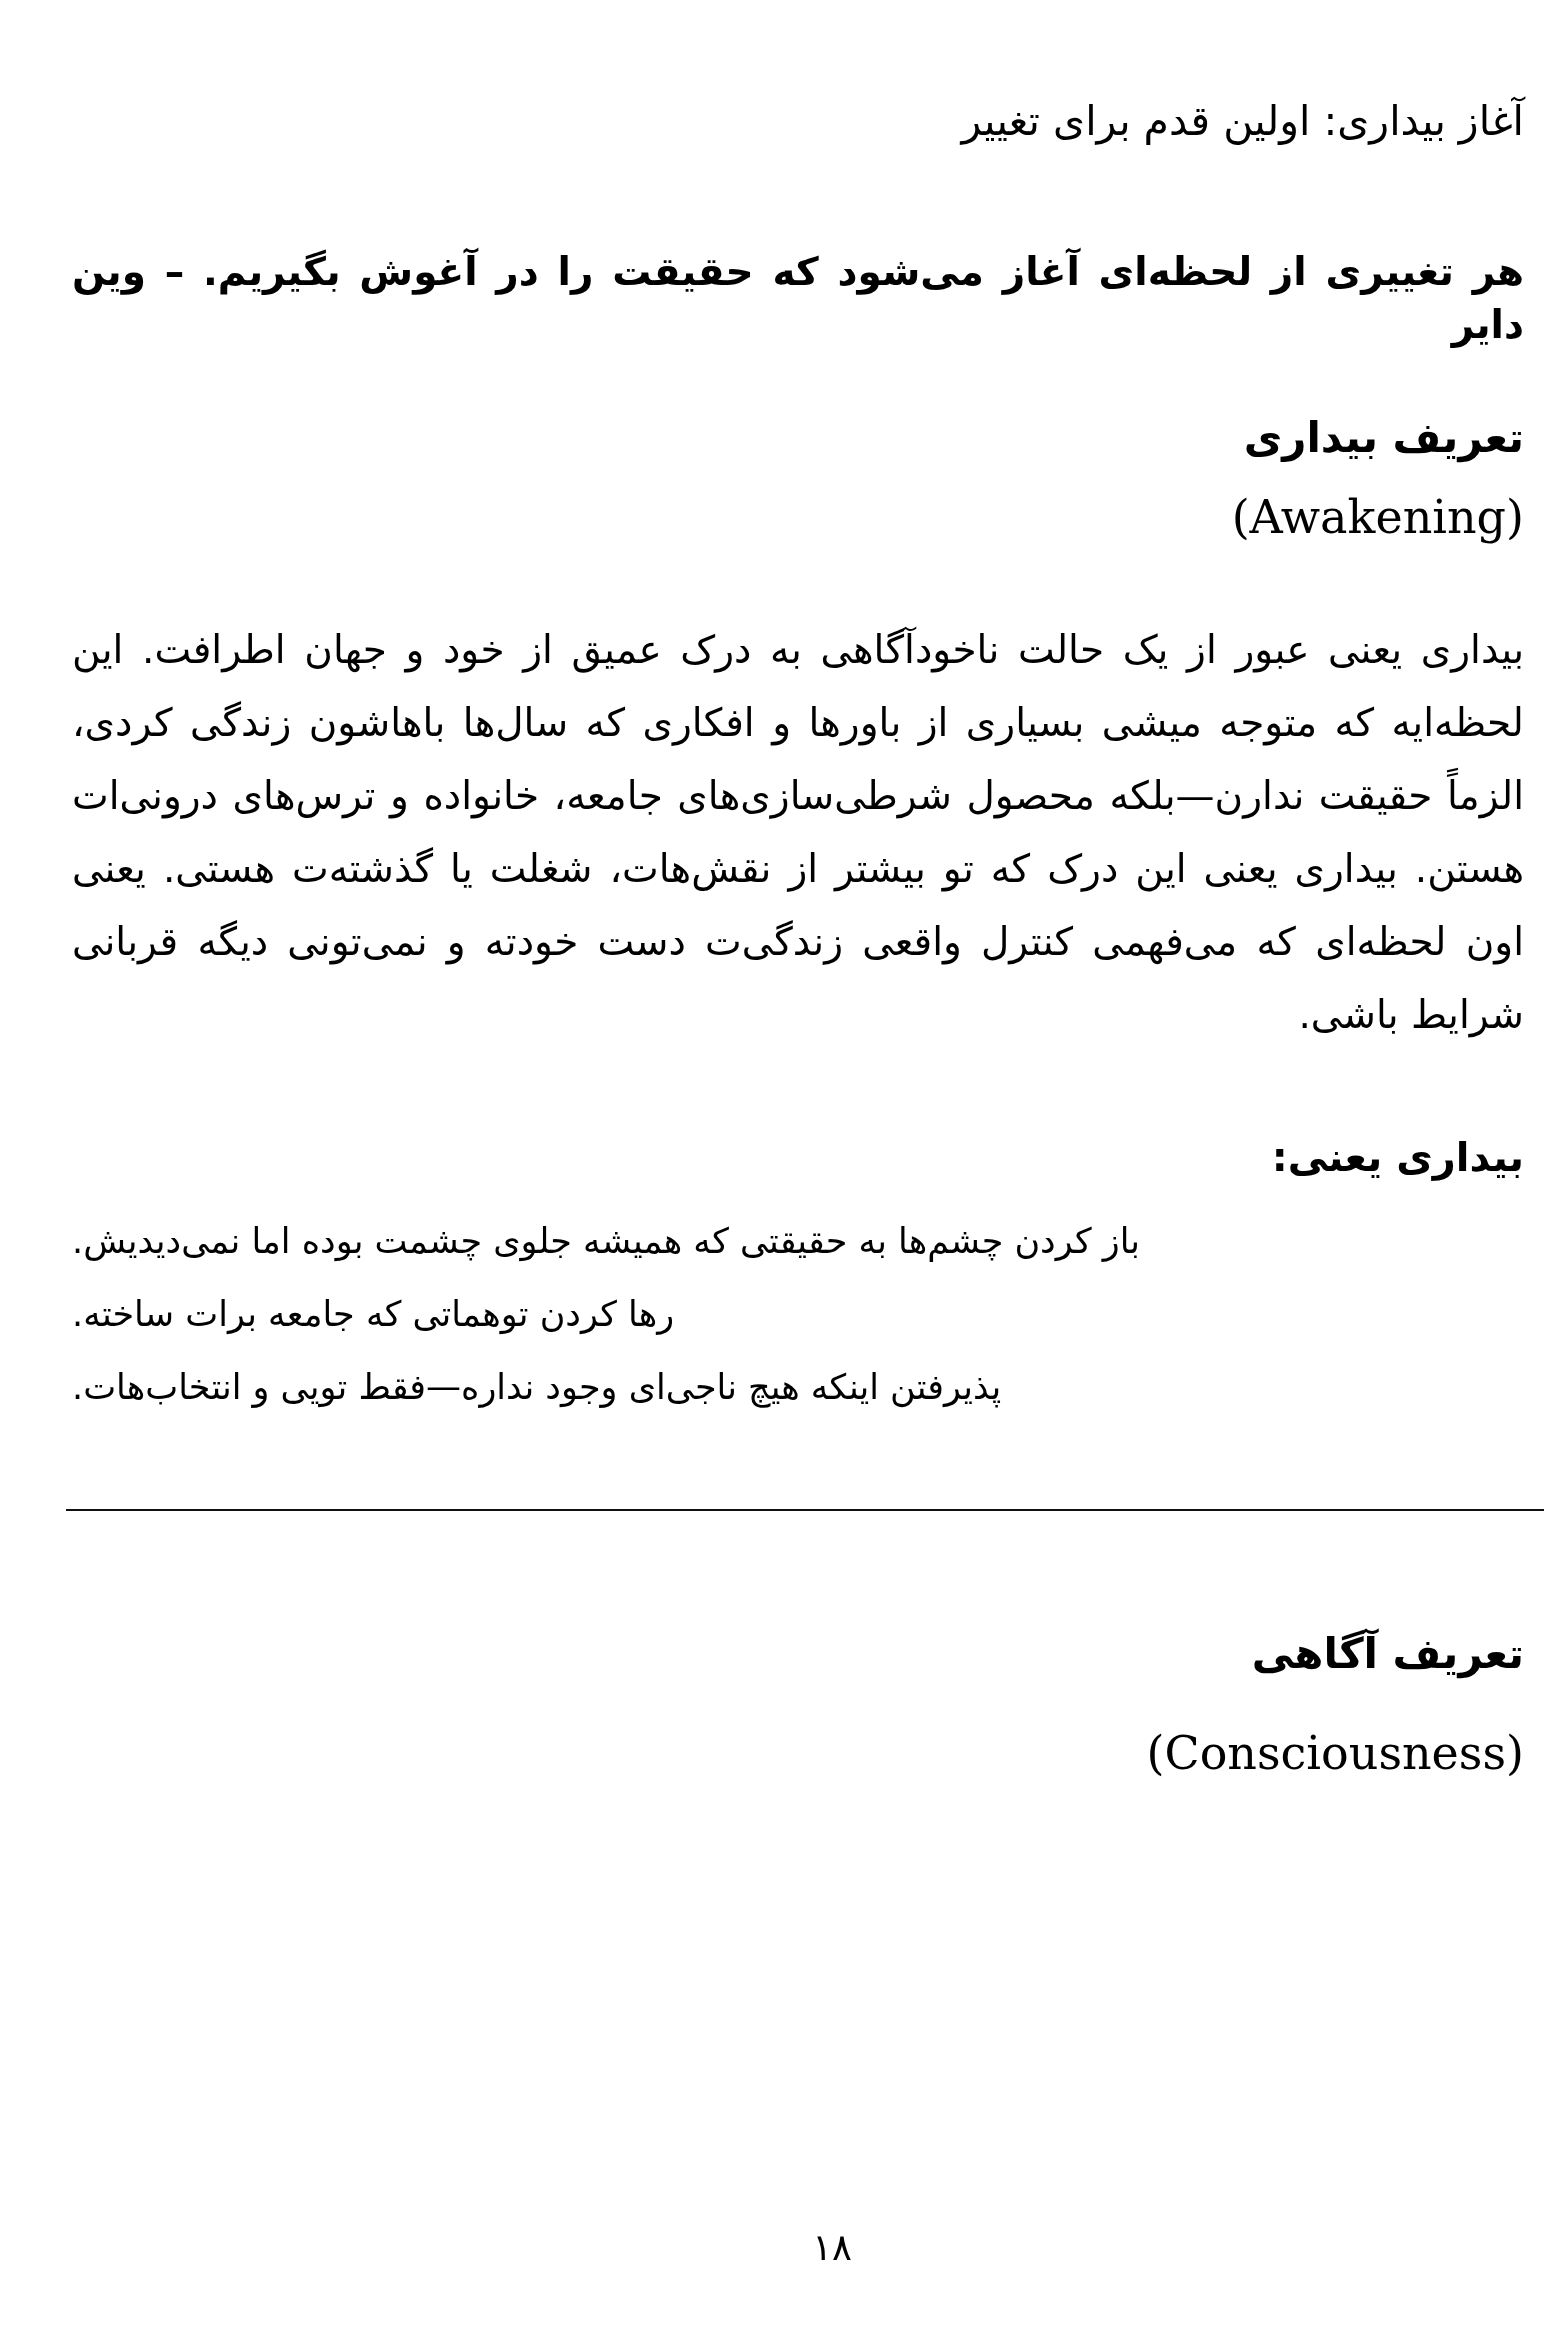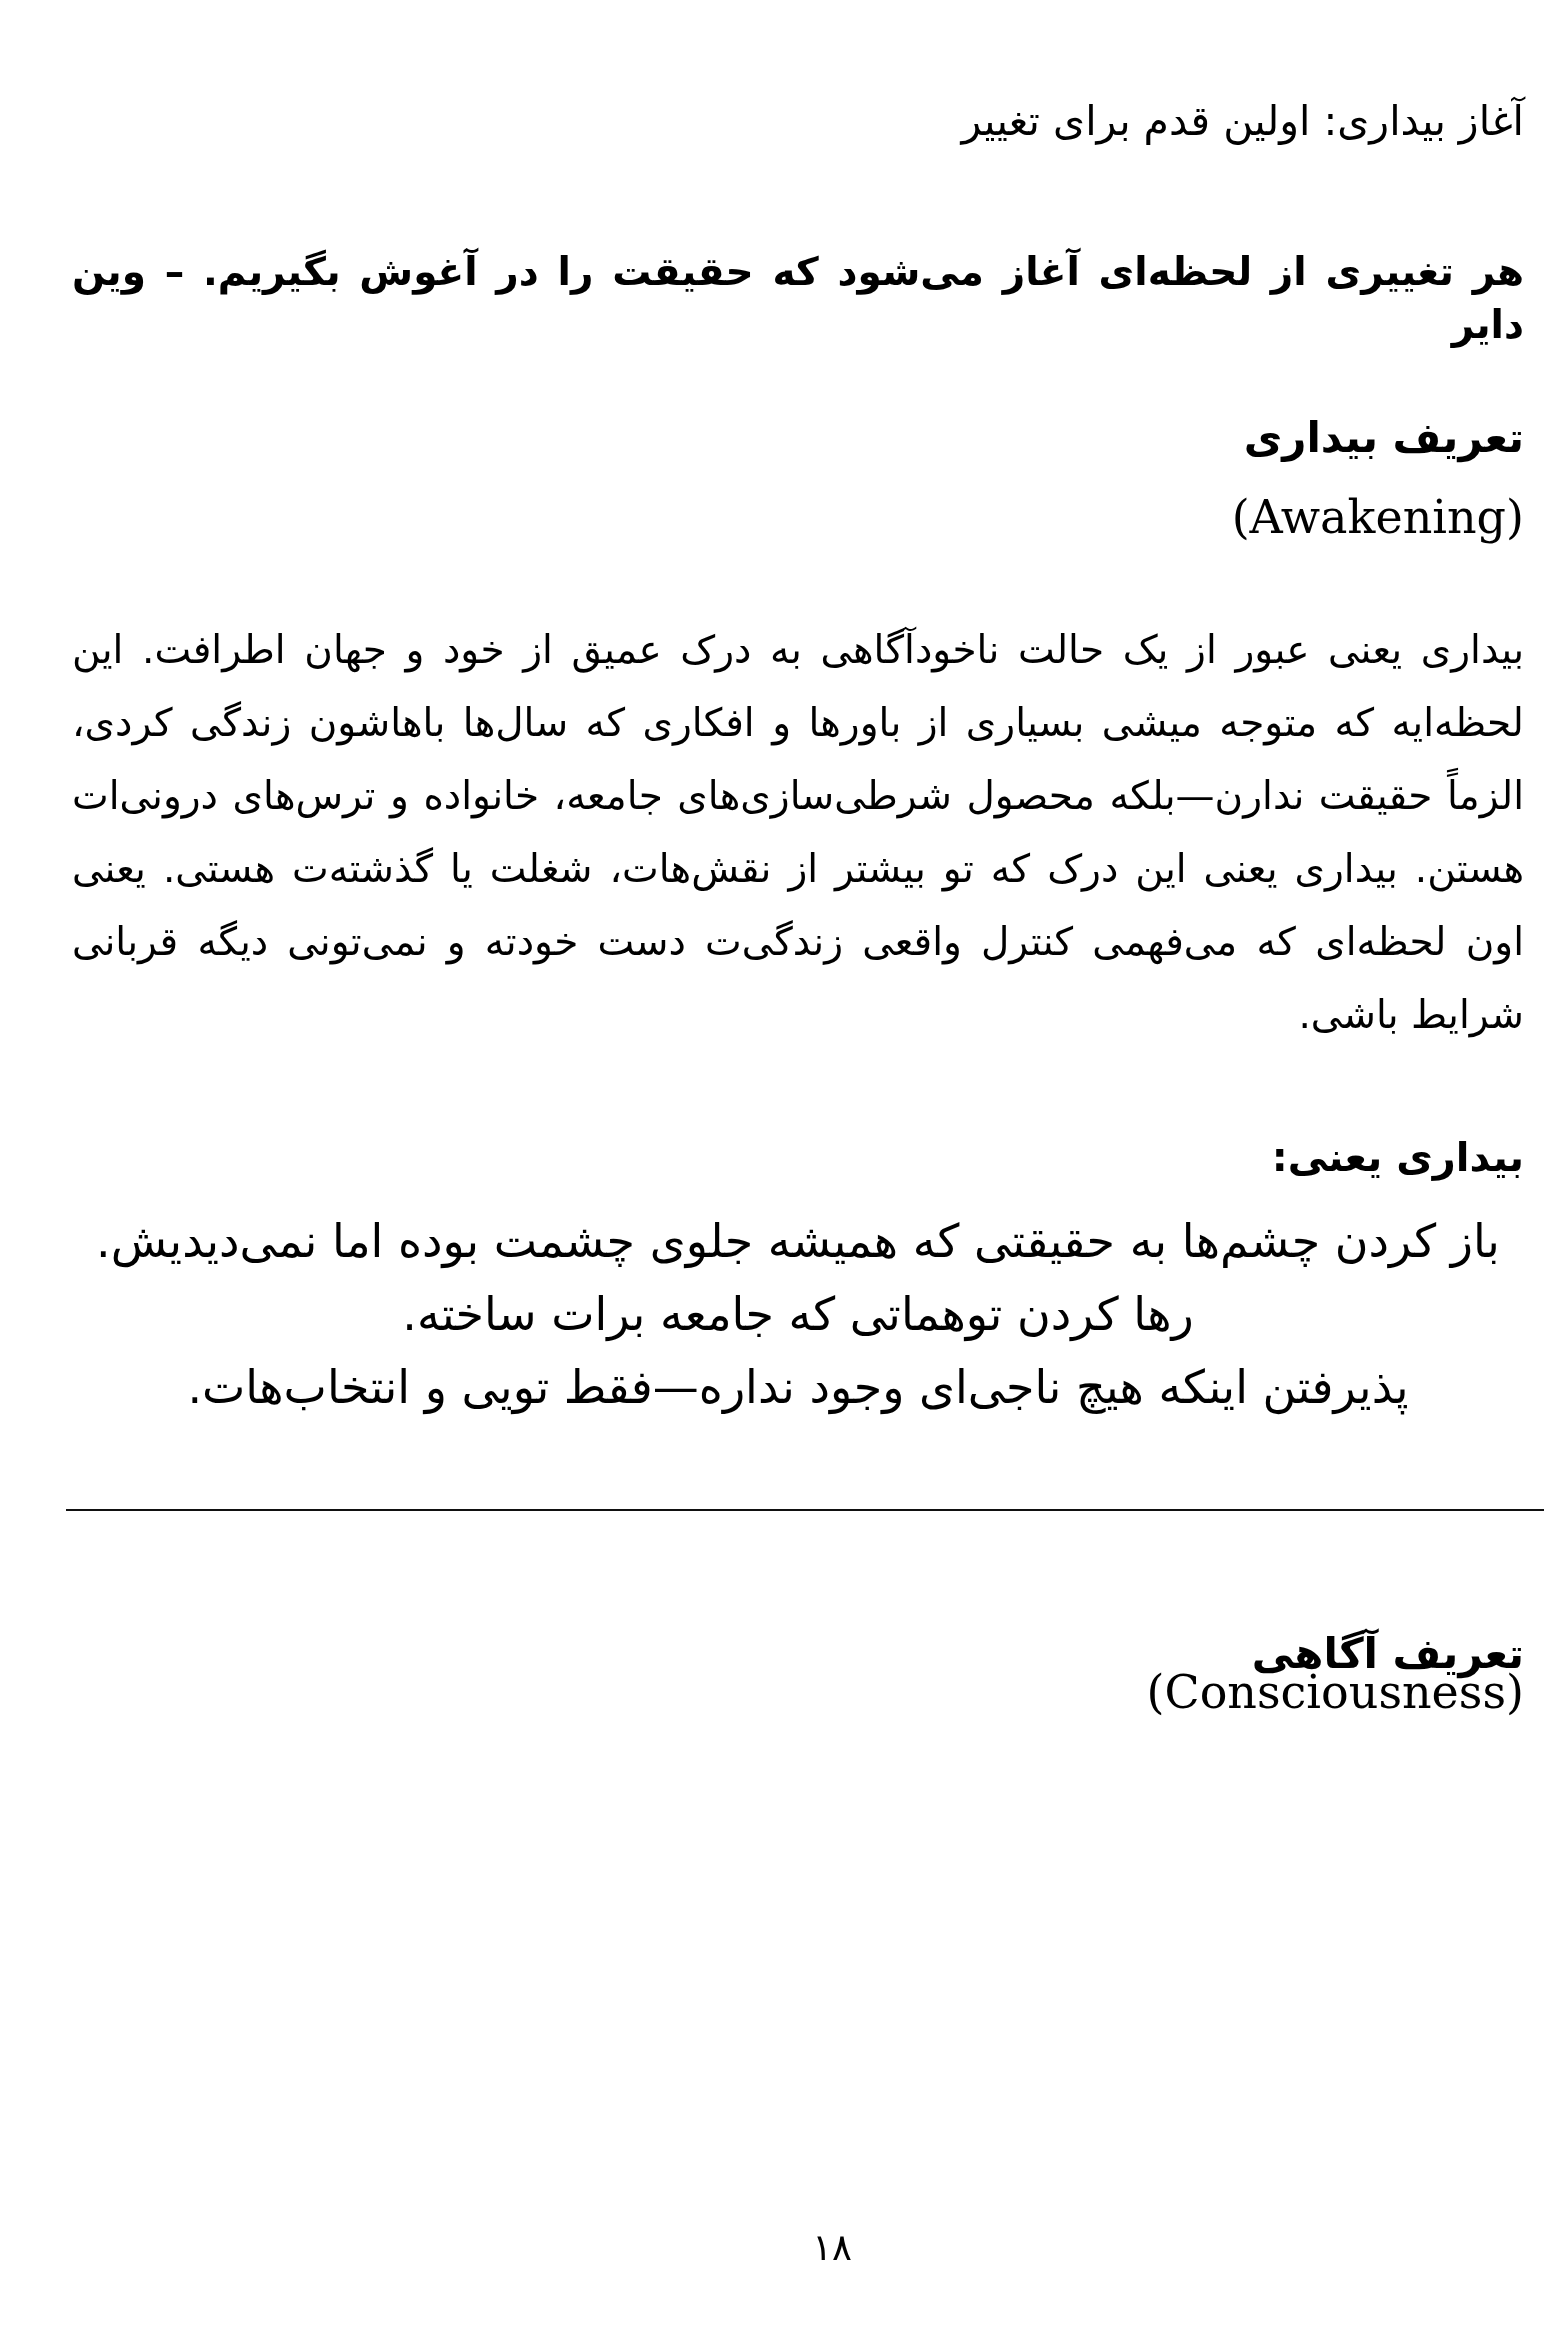--- a/index.html
+++ b/index.html
@@ -71,36 +71,36 @@
   .para-awakening   { top: 613px; }
   .list-heading {
     top: 1131px;
     font-size: 40px;
     font-weight: bold;
     text-align: right;
     line-height: 1.3;
   }
   .list {
     top: 1205px;
-    font-size: 46px;
+    font-size: 35px;
     line-height: 73px;
-    text-align: center;
+    text-align: left;
   }
   .divider {
     position: absolute;
     top: 1509px;
     left: 66px;
     right: 24px;
     height: 0;
     border: none;
     border-top: 2.8px solid #111111;
     margin: 0;
   }
   .h-consciousness  { top: 1627px; }
-  .en-consciousness { top: 1665px; }
+  .en-consciousness { top: 1726px; }
   .para-consciousness { top: 1835px; }
   .page-number {
     position: absolute;
     top: 2226px;
     left: 0;
     width: 100%;
     text-align: center;
     font-size: 37px;
     direction: rtl;
     margin-left: 48px;

